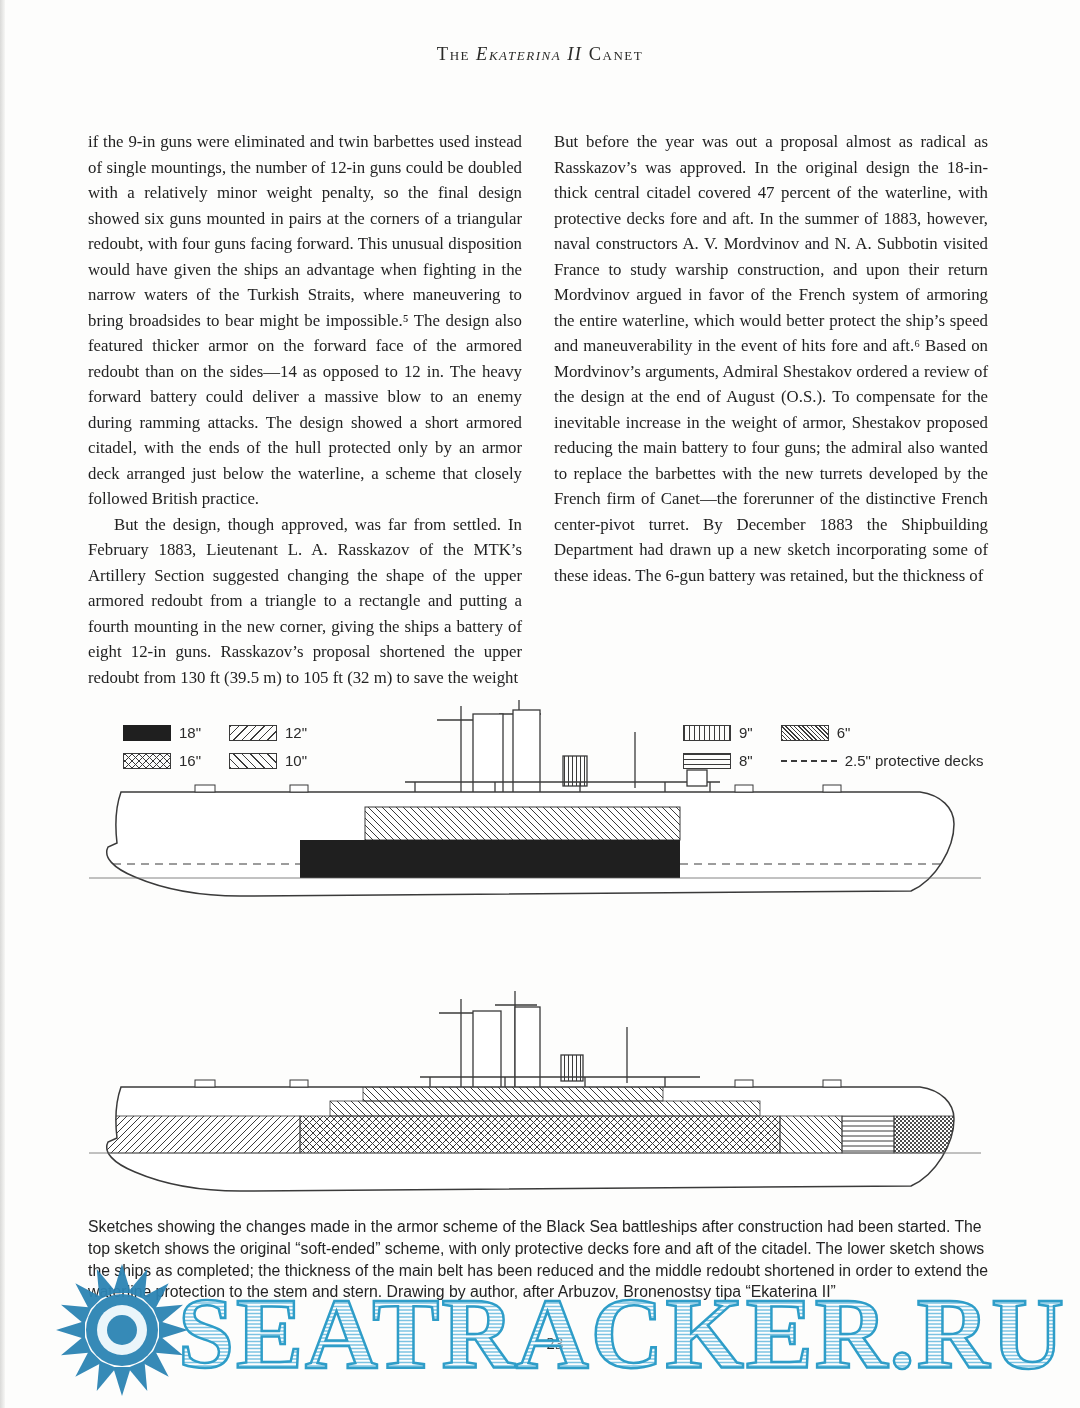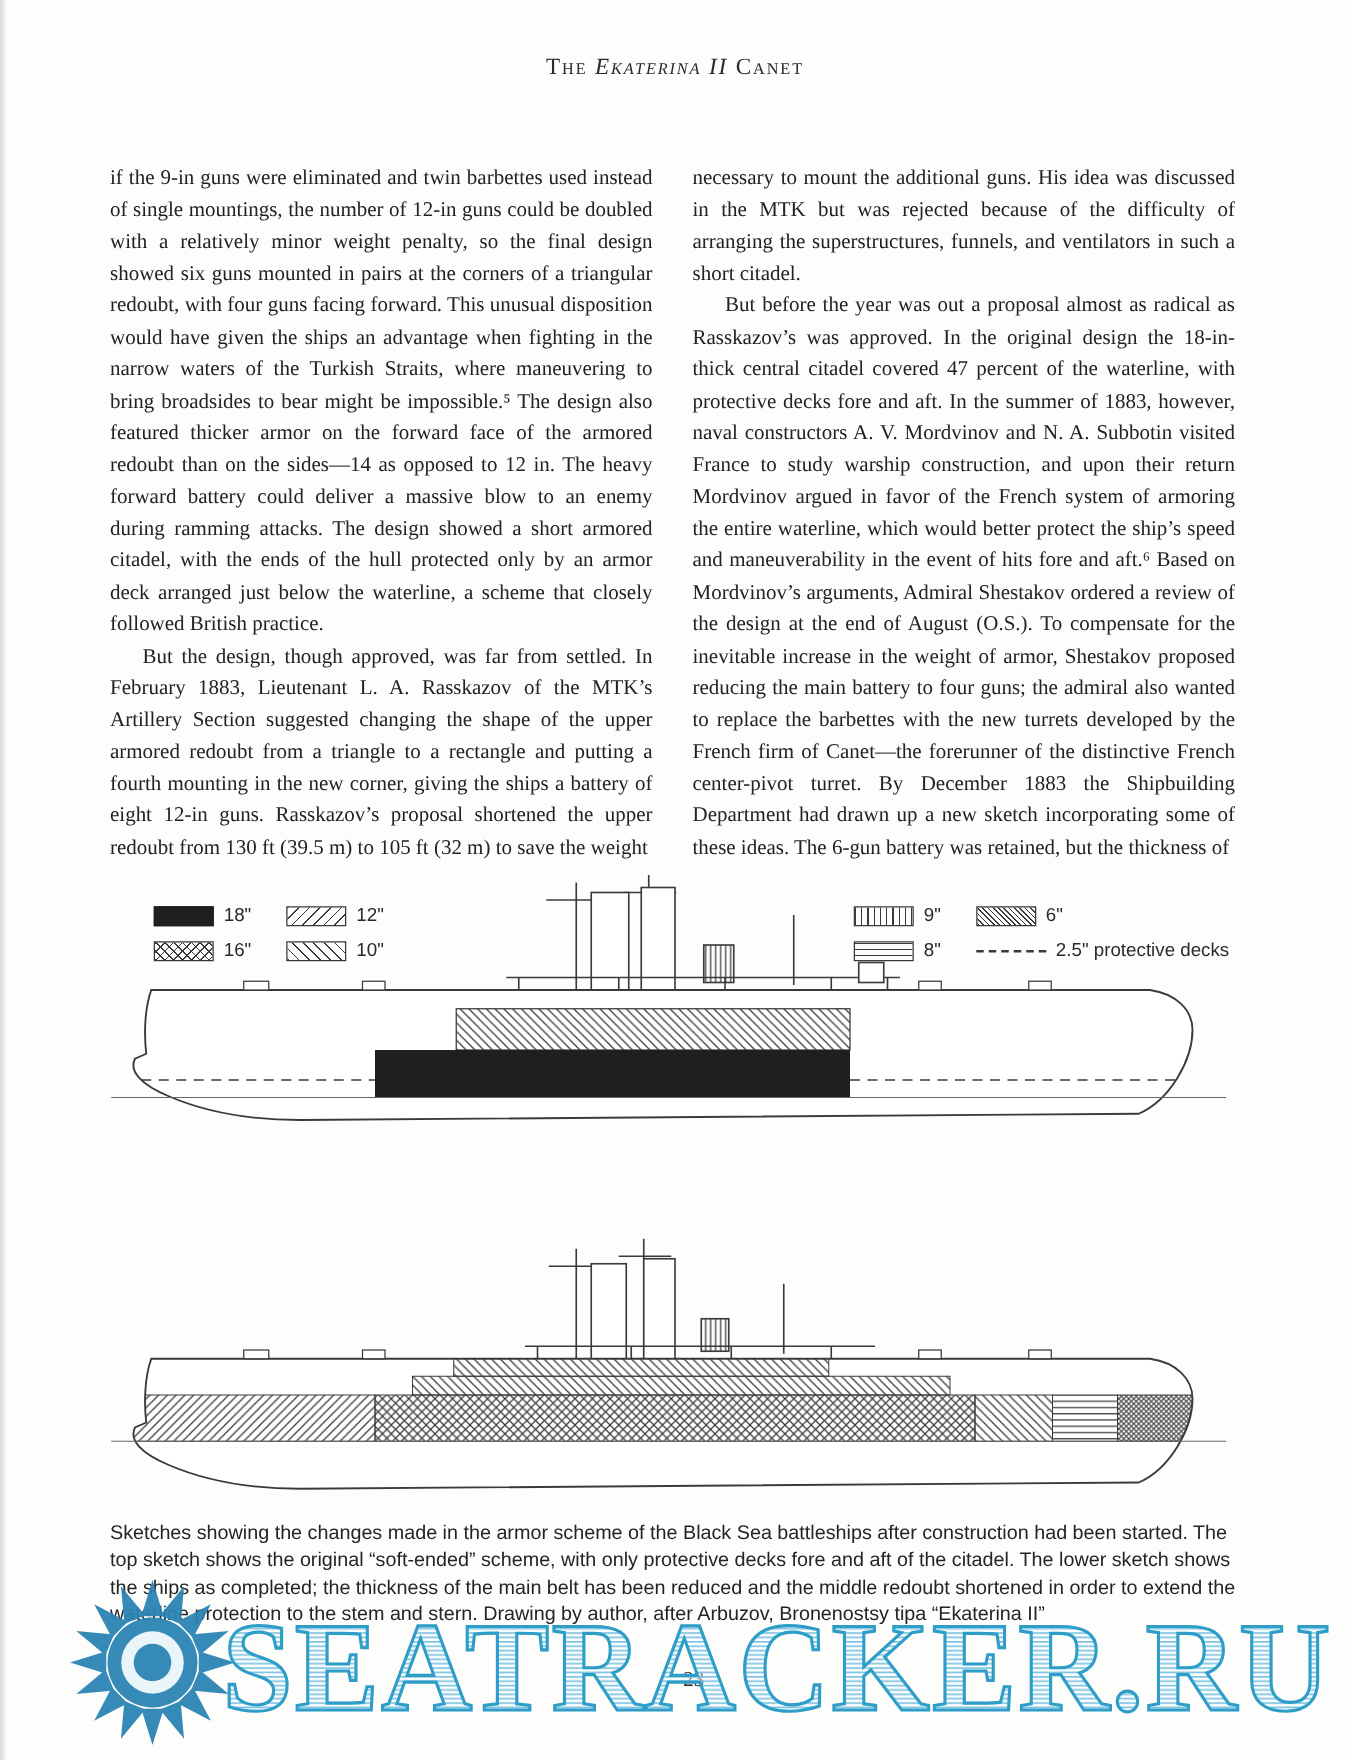--- a/index.html
+++ b/index.html
@@ -79,21 +79,20 @@
   <span class="it">Ekaterina II</span>
   <span>Canet</span>
 </div>
 
 <div class="columns">
   <div class="col">
     <p>if the 9-in guns were eliminated and twin barbettes used instead of single mountings, the number of 12-in guns could be doubled with a relatively minor weight penalty, so the final design showed six guns mounted in pairs at the corners of a triangular redoubt, with four guns facing forward. This unusual disposition would have given the ships an advantage when fighting in the narrow waters of the Turkish Straits, where maneuvering to bring broadsides to bear might be impossible.⁵ The design also featured thicker armor on the forward face of the armored redoubt than on the sides—14 as opposed to 12 in. The heavy forward battery could deliver a massive blow to an enemy during ramming attacks. The design showed a short armored citadel, with the ends of the hull protected only by an armor deck arranged just below the waterline, a scheme that closely followed British practice.</p>
     <p>But the design, though approved, was far from settled. In February 1883, Lieutenant L. A. Rasskazov of the MTK’s Artillery Section suggested changing the shape of the upper armored redoubt from a triangle to a rectangle and putting a fourth mounting in the new corner, giving the ships a battery of eight 12-in guns. Rasskazov’s proposal shortened the upper redoubt from 130 ft (39.5 m) to 105 ft (32 m) to save the weight</p>
   </div>
   <div class="col">
-    <p>necessary to mount the additional guns. His idea was discussed in the MTK but was rejected because of the difficulty of arranging the superstructures, funnels, and ventilators in such a short citadel.</p>
     <p>But before the year was out a proposal almost as radical as Rasskazov’s was approved. In the original design the 18-in-thick central citadel covered 47 percent of the waterline, with protective decks fore and aft. In the summer of 1883, however, naval constructors A. V. Mordvinov and N. A. Subbotin visited France to study warship construction, and upon their return Mordvinov argued in favor of the French system of armoring the entire waterline, which would better protect the ship’s speed and maneuverability in the event of hits fore and aft.⁶ Based on Mordvinov’s arguments, Admiral Shestakov ordered a review of the design at the end of August (O.S.). To compensate for the inevitable increase in the weight of armor, Shestakov proposed reducing the main battery to four guns; the admiral also wanted to replace the barbettes with the new turrets developed by the French firm of Canet—the forerunner of the distinctive French center-pivot turret. By December 1883 the Shipbuilding Department had drawn up a new sketch incorporating some of these ideas. The 6-gun battery was retained, but the thickness of</p>
   </div>
 </div>
 
 <div class="figure">
 
   <div class="legend-group lg-a">
     <div class="legend-item">
       <span class="sw sw-solid"></span>
       <span>18"</span>

